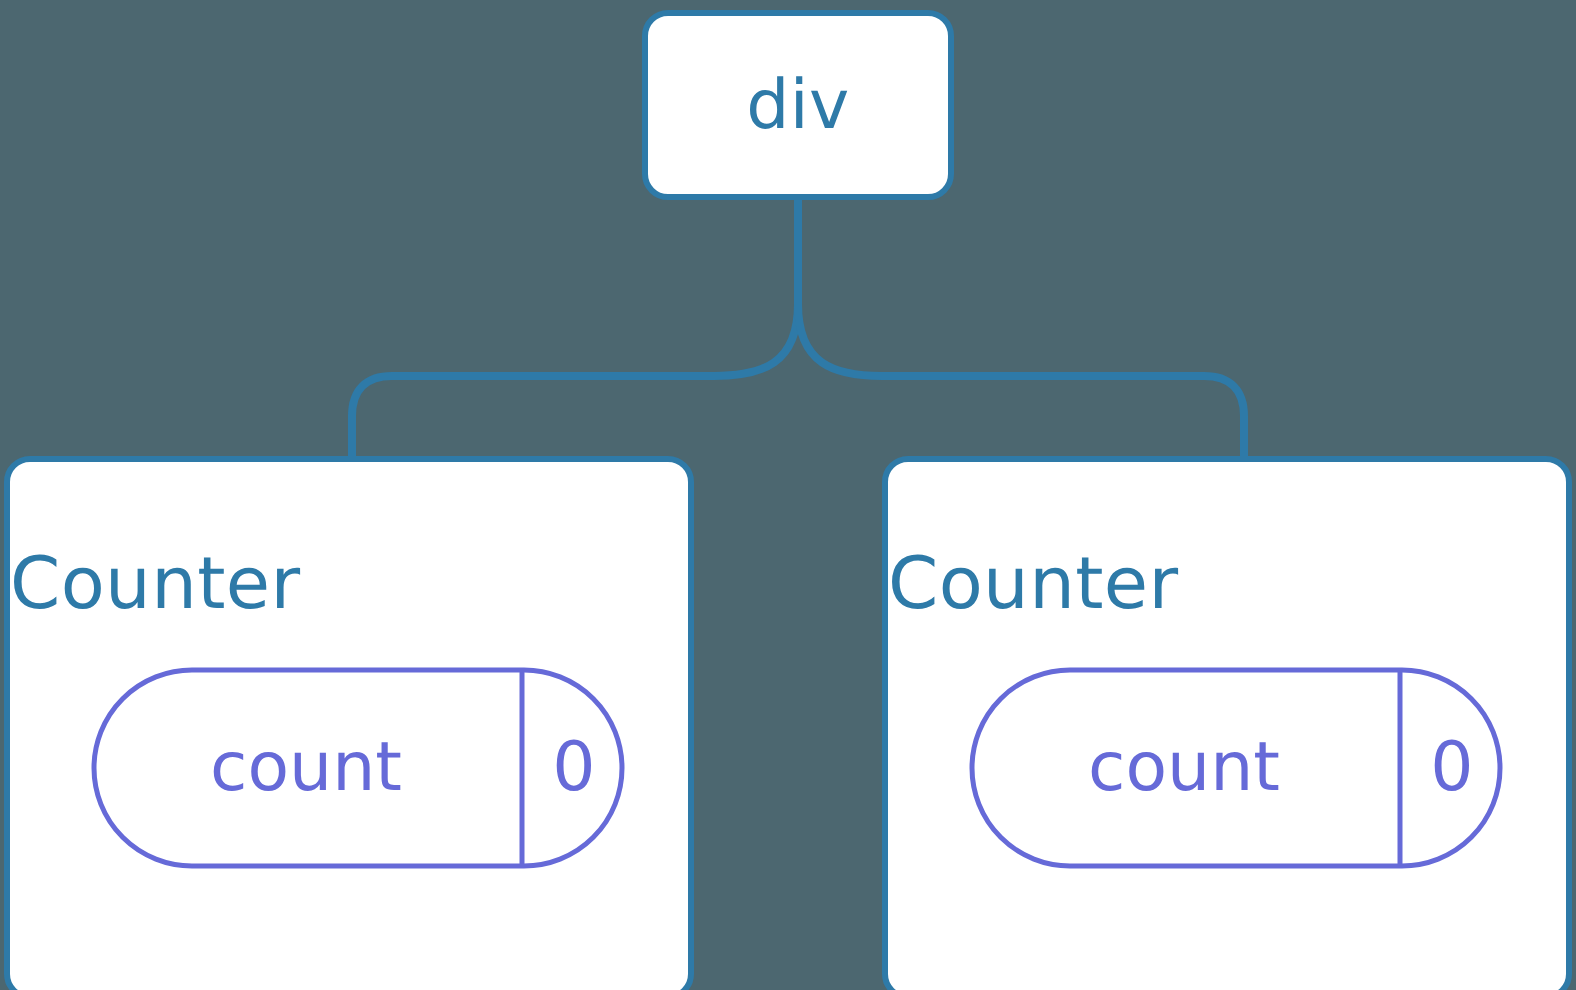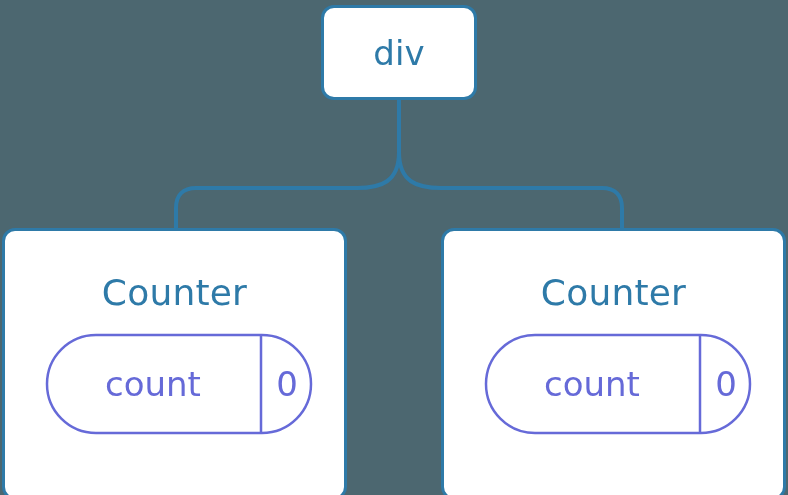--- a/index.html
+++ b/index.html
@@ -71,21 +71,20 @@
     left: 441px;
     top: 228px;
     width: 345px;
     height: 272px;
   }
   .card-title {
     position: absolute;
     left: 0;
     top: 44px;
     width: 100%;
-    text-align: center;
     font-size: 36px;
     color: #2e7aa8;
     line-height: 1;
     letter-spacing: 0.2px;
   }
 
   
   .pill {
     position: absolute;
     left: 40px;

